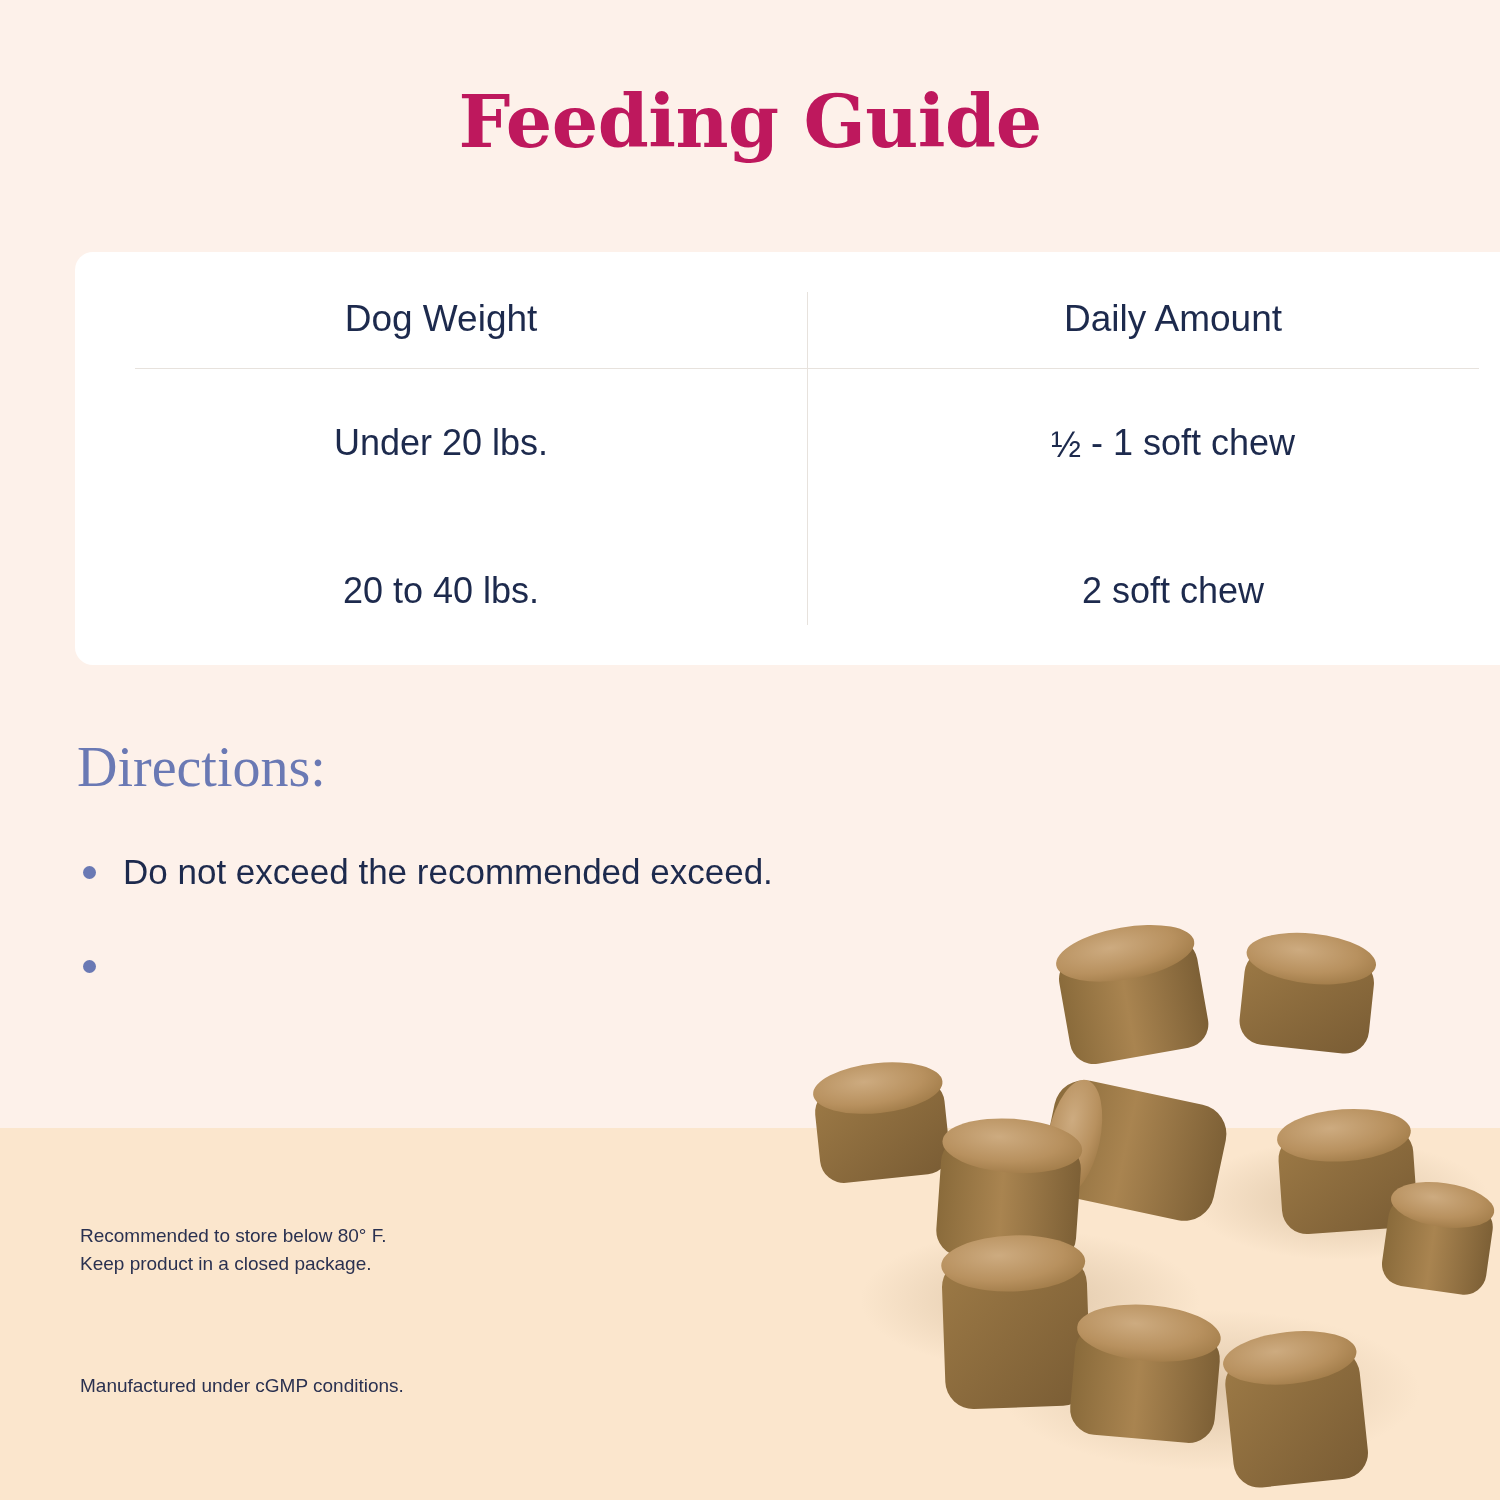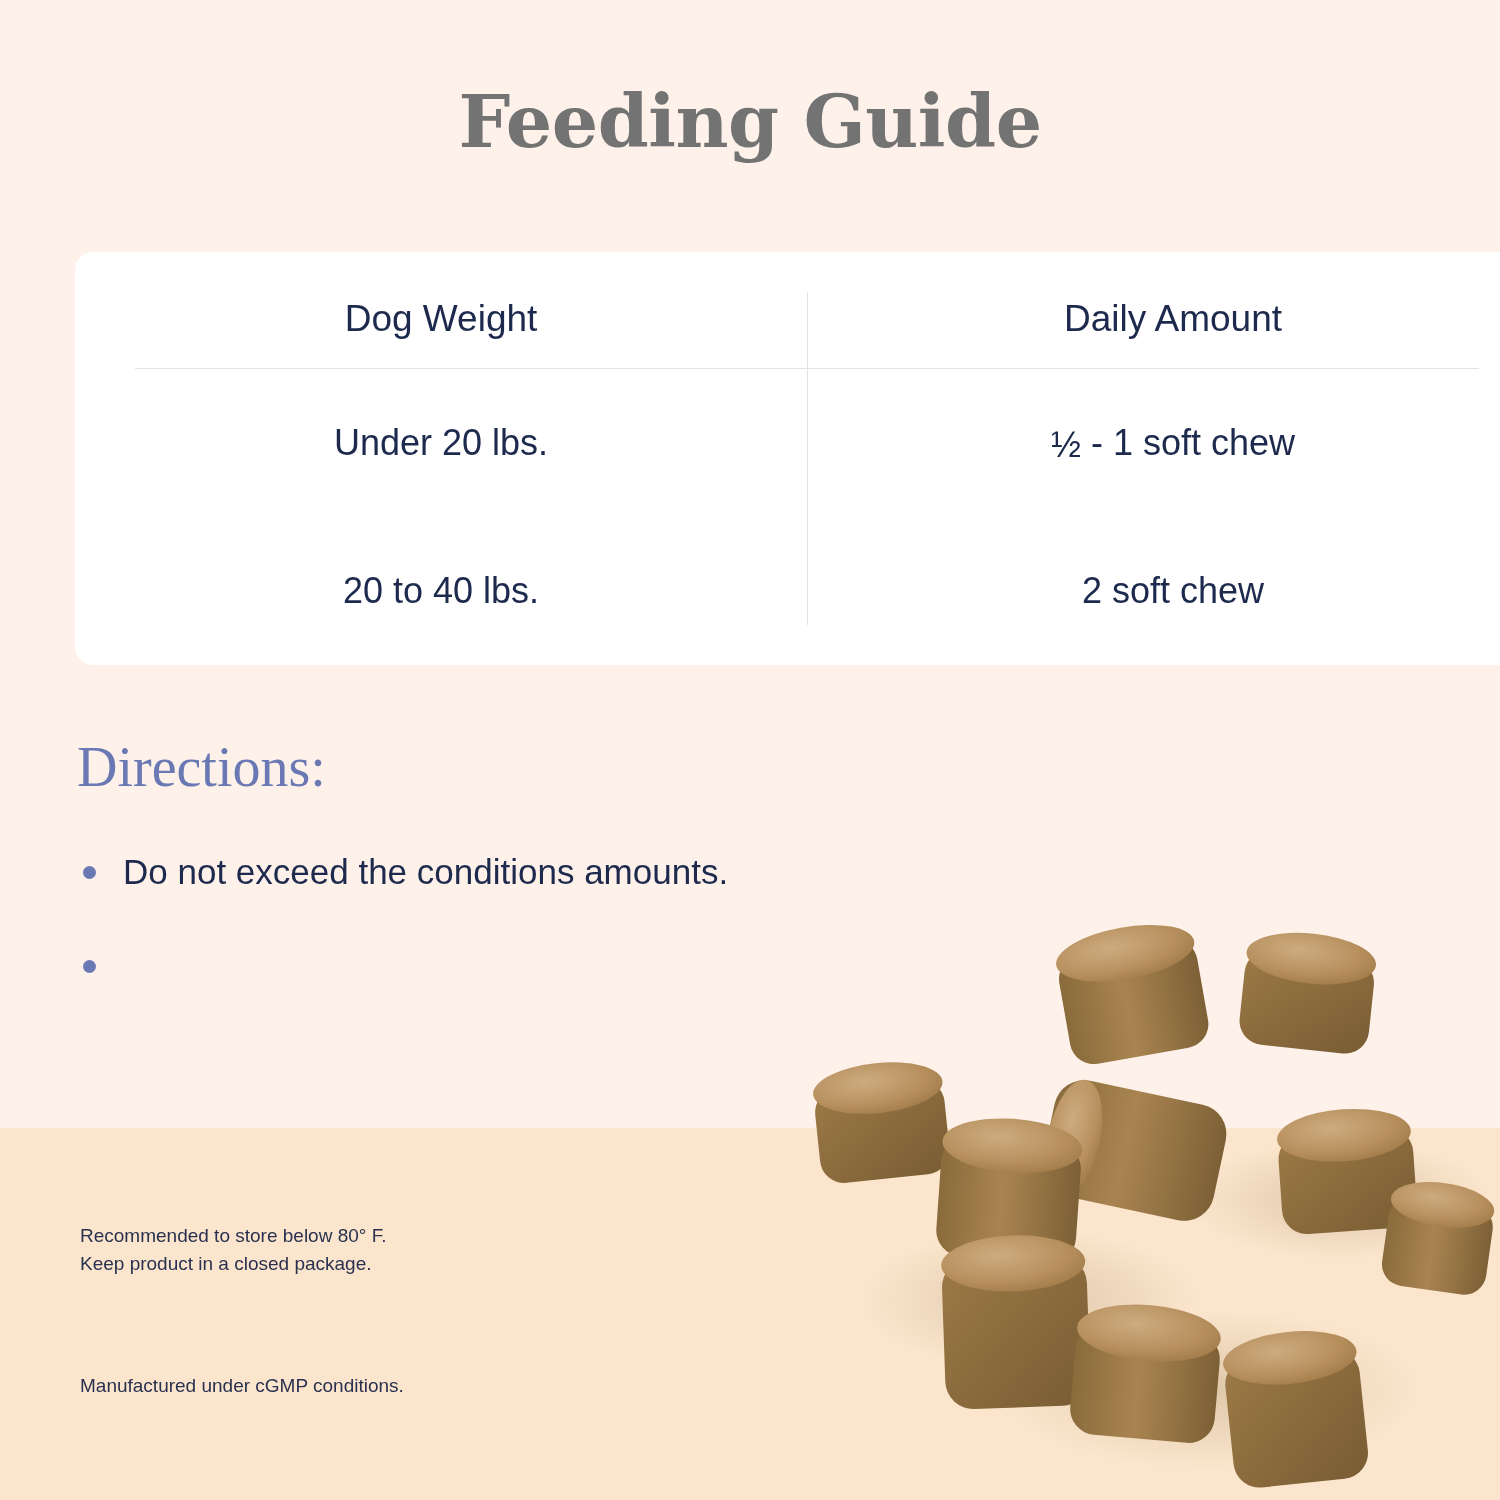--- a/index.html
+++ b/index.html
@@ -36,21 +36,21 @@
     left: 0;
     width: 1500px;
     text-align: center;
   }
   .title {
     display: inline-block;
     position: relative;
     font-family: "DejaVu Serif", serif;
     font-size: 73px;
     font-weight: 700;
-    color: #737373;
+    color: #be185d;
     letter-spacing: -0.5px;
   }
 
   
   .card {
     position: absolute;
     left: 75px;
     top: 252px;
     width: 1464px;
     height: 413px;
@@ -201,21 +201,21 @@
           <td>2 soft chew</td>
         </tr>
       </tbody>
     </table>
   </div>
 
   <div class="directions-title">Directions:</div>
   <ul class="bullets">
     <li>
       <span class="dot"></span>
-      <span>Do not exceed the conditions amounts.</span>
+      <span>Do not exceed the recommended exceed.</span>
     </li>
     <li>
       <span class="dot"></span>
     </li>
   </ul>
 
   <div class="footnote footnote-1">
     <div>Recommended to store below 80° F.</div>
     <div>Keep product in a closed package.</div>
   </div>

